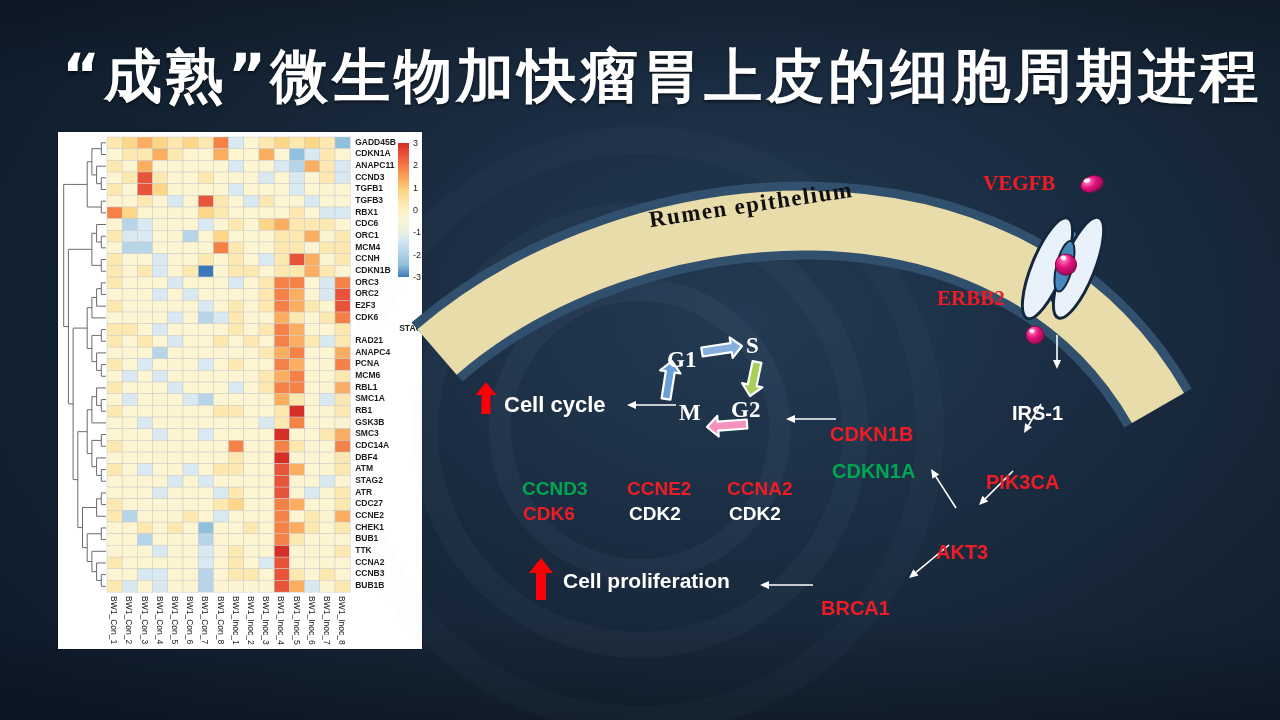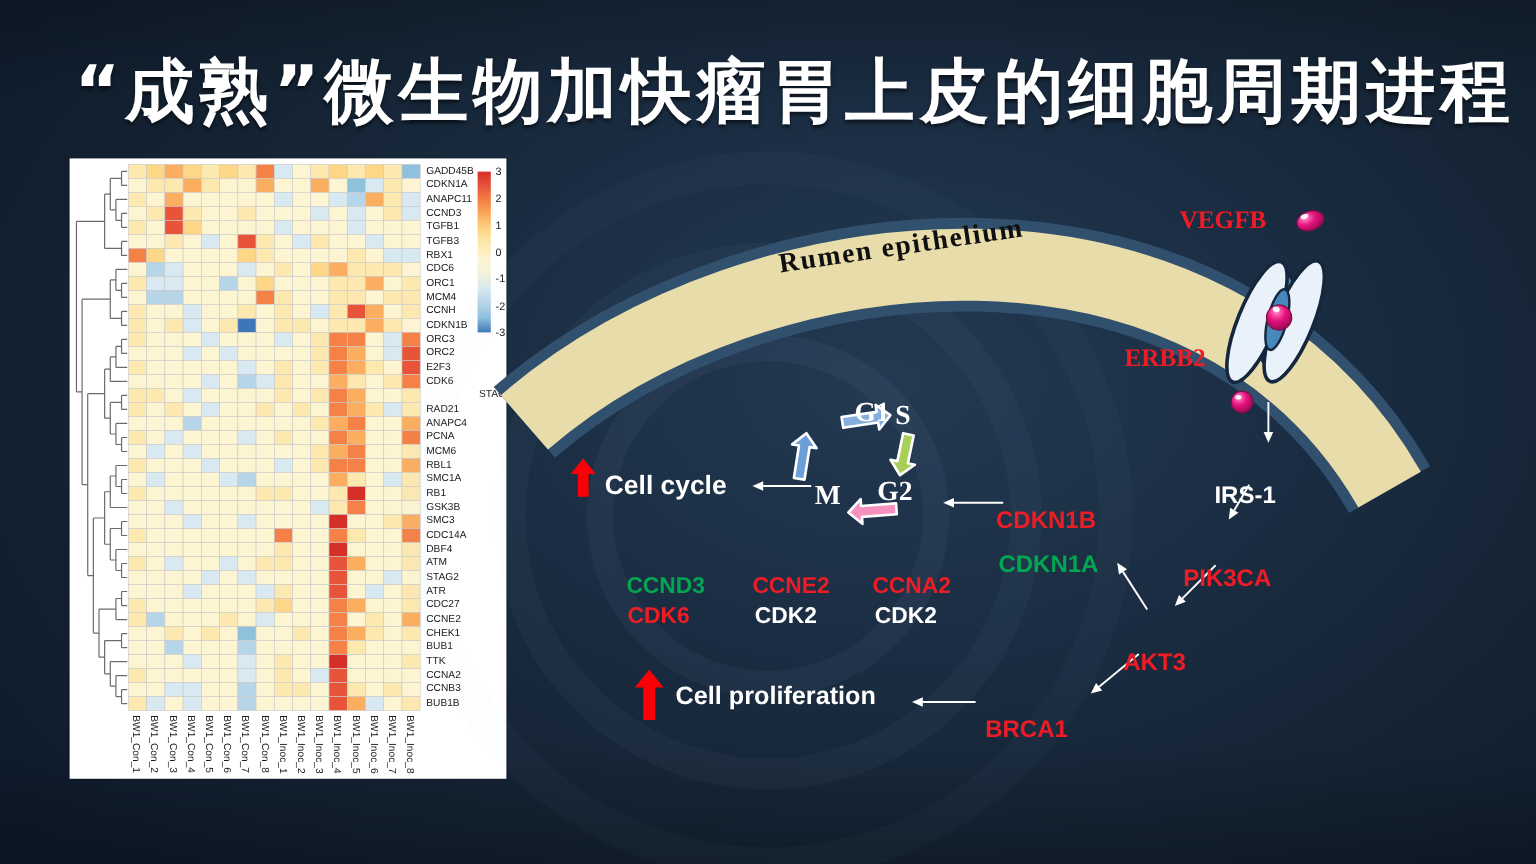--- a/index.html
+++ b/index.html
@@ -15,21 +15,21 @@
     position:absolute;left:62px;top:38px;
     font-size:58px;font-weight:bold;color:#ffffff;letter-spacing:4px;
     font-family:"DejaVu Sans","Liberation Sans",sans-serif;
     text-shadow:0 2px 3px rgba(0,0,0,.55);white-space:nowrap;
   }
   #panel{
     position:absolute;left:58px;top:132px;width:364px;height:517px;
     background:#ffffff;box-shadow:0 0 0 1px rgba(0,0,0,.15);
   }
   #panel svg{position:absolute;left:0;top:0;}
-  .rowlab{position:absolute;font-size:8.5px;color:#1a1a1a;line-height:11.67px;white-space:nowrap;}
+  .rowlab{position:absolute;font-size:8.5px;color:#1a1a1a;line-height:11.67px;white-space:nowrap;font-weight:bold;}
   .collab{position:absolute;font-size:8.5px;color:#1a1a1a;transform:rotate(90deg);transform-origin:0 0;white-space:nowrap;}
   .cbtick{position:absolute;font-size:9px;color:#1a1a1a;white-space:nowrap;}
   #overlay{position:absolute;left:0;top:0;pointer-events:none;}
   .lbl{position:absolute;font-weight:bold;white-space:nowrap;}
   .sans{font-family:"Liberation Sans",sans-serif;}
   .serif{font-family:"Liberation Serif",serif;}
   .c-red{color:var(--red);}
   .c-green{color:var(--green);}
   .c-white{color:#ffffff;}
   .c-black{color:#101010;}
@@ -917,21 +917,21 @@
     <line x1="949" y1="545" x2="915.9423595068607" y2="572.27255340684" stroke="#ffffff" stroke-width="1.6"></line>
     <polygon points="909.0,578.0 913.4,569.2 918.5,575.4" fill="#ffffff"></polygon>
     <line x1="813" y1="585" x2="769" y2="585" stroke="#ffffff" stroke-width="1.6"></line>
     <polygon points="760.0,585.0 769.0,581.0 769.0,589.0" fill="#ffffff"></polygon>
     <polygon points="481.5,414 481.5,395 475.5,395 486,382 496.5,395 490.5,395 490.5,414" fill="#fb0006"></polygon>
     <polygon points="536,600 536,573 529,573 541,558 553,573 546,573 546,600" fill="#fb0006"></polygon>
   </svg>
 
 <div class="lbl serif c-black f23" style="left:648px;top:192px;transform:rotate(-8.5deg);letter-spacing:1.5px;">Rumen epithelium</div>
 
-<div class="lbl serif c-white f23" style="left:667px;top:331px;margin-left:45px;">G1</div>
+<div class="lbl serif c-white f23" style="left:667px;top:347px;">G1</div>
 <div class="lbl serif c-white f23" style="left:746px;top:333px;">S</div>
 <div class="lbl serif c-white f23" style="left:731px;top:397px;">G2</div>
 <div class="lbl serif c-white f23" style="left:679px;top:400px;">M</div>
 
 <div class="lbl sans c-white f22" style="left:504px;top:392px;">Cell cycle</div>
 <div class="lbl sans c-white f21" style="left:563px;top:569px;">Cell proliferation</div>
 
 <div class="lbl sans c-red f20" style="left:830px;top:396px;">CDKN1B</div>
 <div class="lbl sans c-green f20" style="left:832px;top:433px;">CDKN1A</div>
 

